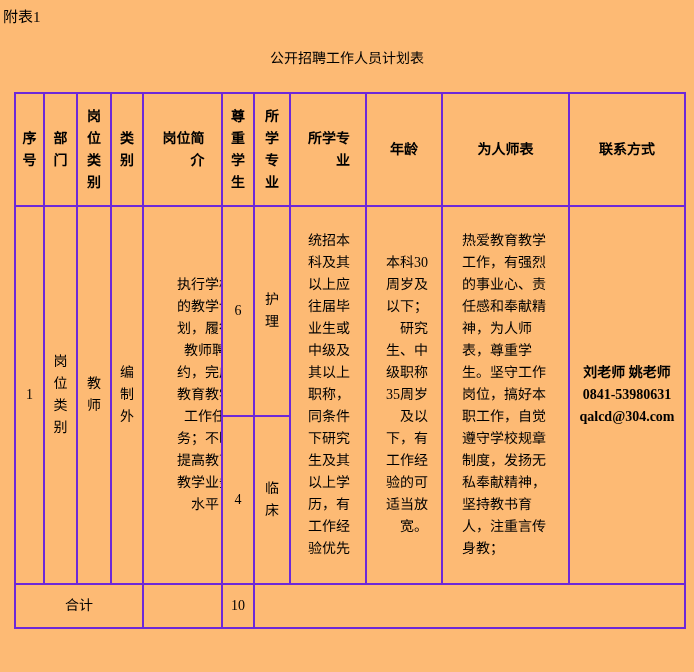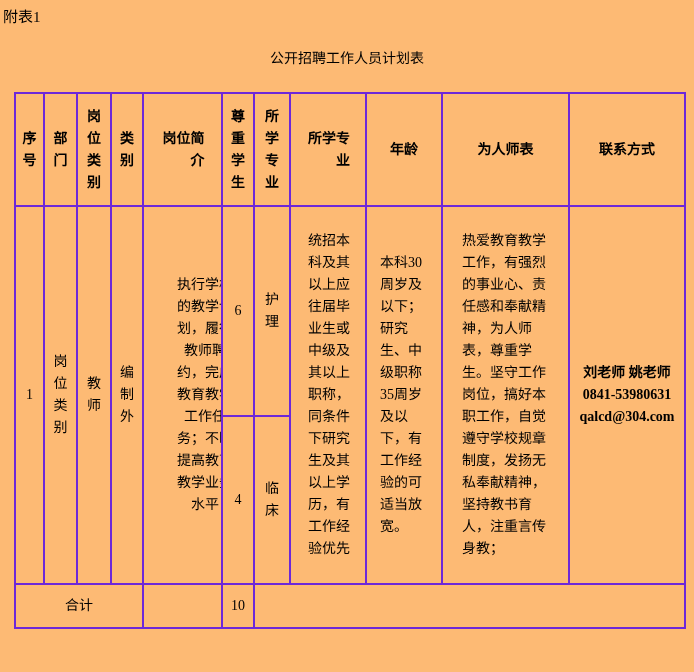--- a/index.html
+++ b/index.html
@@ -53,21 +53,21 @@
   
   .vchar {
     display: inline-block;
     width: 1em;
     text-align: center;
     vertical-align: middle;
   }
   .wrap3 { display: inline-block; width: 44px; text-align: right; vertical-align: middle; }
   .wjob  { display: inline-block; width: 58px; text-align: center; vertical-align: middle; margin-left: 32px; }
   .wedu  { display: inline-block; width: 44px; text-align: right; vertical-align: middle; }
-  .wage  { display: inline-block; width: 48px; text-align: left; vertical-align: middle; }
+  .wage  { display: inline-block; width: 48px; text-align: right; vertical-align: middle; }
   .cell-req { text-align: left; padding-left: 6px; padding-right: 2px; }
   .wreq  { display: inline-block; width: 87px; text-align: left; vertical-align: middle; }
   .cell-contact { text-align: left; padding-left: 3px; font-weight: bold; }
   .contact-line { white-space: nowrap; line-height: 22px; }
 </style>
 </head>
 <body>
 
 <div class="page">
   <div class="annex">附表1</div>

